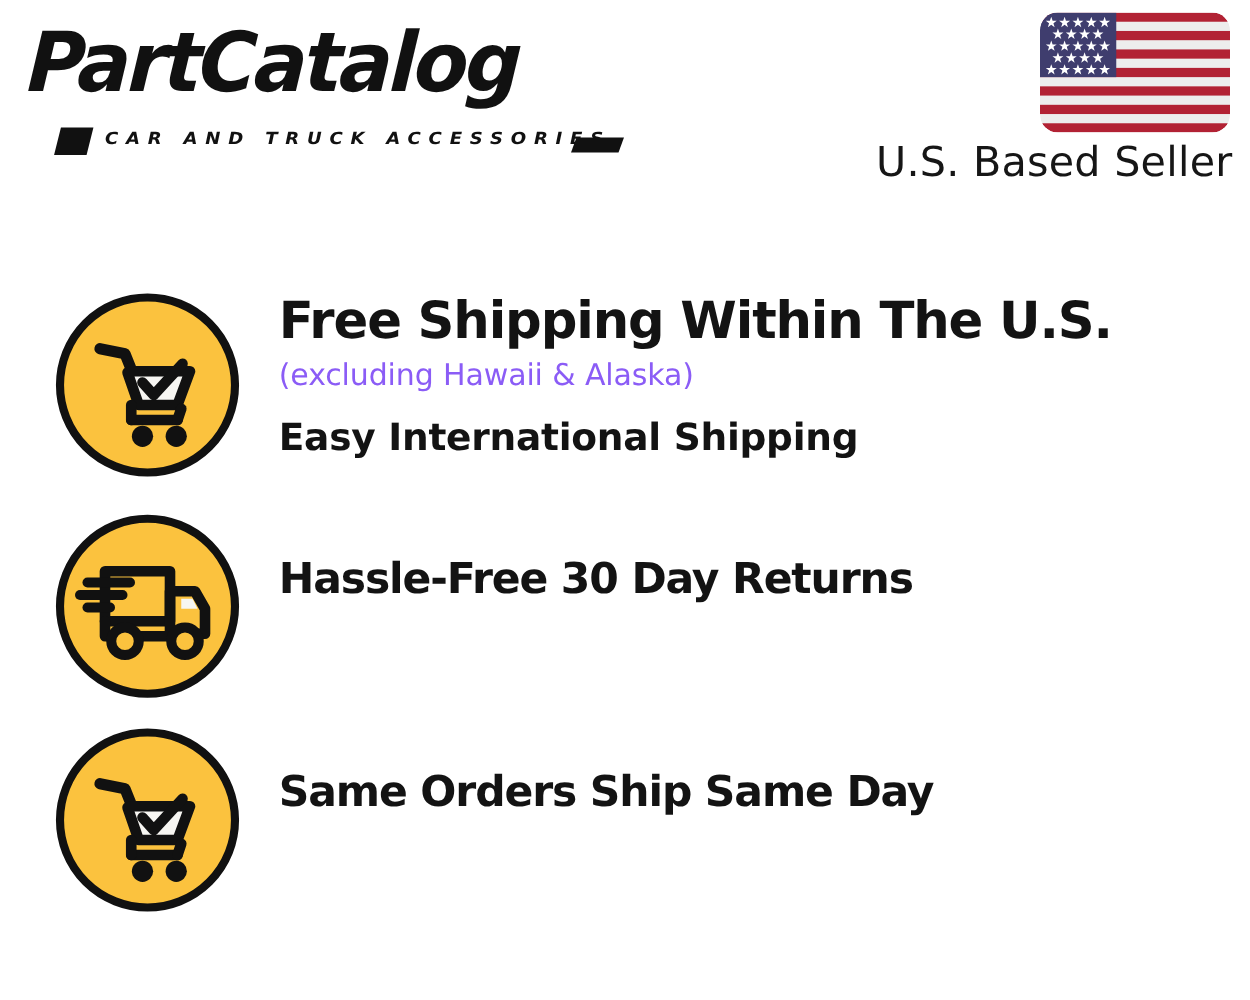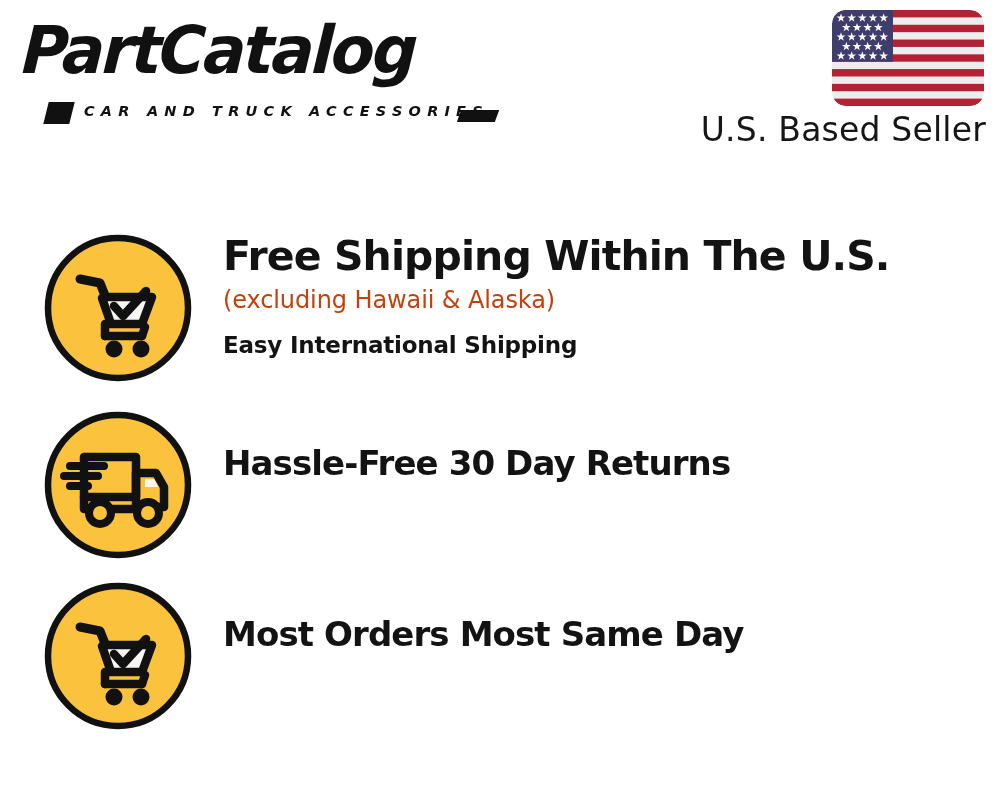--- a/index.html
+++ b/index.html
@@ -149,28 +149,28 @@
     color: #131313;
     white-space: nowrap;
     display: block;
   }
   .f-sub {
     font-family: "DejaVu Sans", sans-serif;
     font-weight: 400;
     font-size: 24px;
     line-height: 1.35;
     letter-spacing: -0.1px;
-    color: #c2410c;
+    color: #8b5cf6;
     display: block;
     margin-top: 6px;
   }
   .f-sub-bold {
     font-family: "DejaVu Sans", sans-serif;
     font-weight: 700;
-    font-size: 23px;
+    font-size: 30px;
     line-height: 1.3;
     letter-spacing: -0.2px;
     color: #131313;
     display: block;
     margin-top: 14px;
   }
   .f-sub-2 {
     font-family: "DejaVu Sans", sans-serif;
     font-weight: 400;
     font-size: 23.5px;
@@ -300,17 +300,17 @@
       <path d="M62.5 65 L107 65 L99.5 90.5 L70.5 90.5 Z" fill="#F7F6F2"></path>
       <path d="M62.5 65 L110 65 L100 92 L69 92 L60 66 L60 66" fill="none" stroke="#111111" stroke-width="8.5" stroke-linecap="round" stroke-linejoin="round"></path>
       <path d="M63 104 L100 104" fill="none" stroke="#111111" stroke-width="8.5" stroke-linecap="round"></path>
       <path d="M100 104 L103 95" fill="none" stroke="#111111" stroke-width="8.5" stroke-linecap="round"></path>
       <path d="M63 92 L63 104" fill="none" stroke="#111111" stroke-width="8.5" stroke-linecap="round"></path>
       <path d="M72 74 L81 84 L104 59" fill="none" stroke="#111111" stroke-width="8.5" stroke-linecap="round" stroke-linejoin="round"></path>
       <circle cx="72" cy="117" r="8.5" fill="#111111"></circle>
       <circle cx="99" cy="117" r="8.5" fill="#111111"></circle>
     </svg>
     <div class="feature-text">
-      <span class="f-title">Most Orders Most Same Day</span>
+      <span class="f-title">Same Orders Ship Same Day</span>
     </div>
   </div>
 
 </div>
 
 </body></html>

